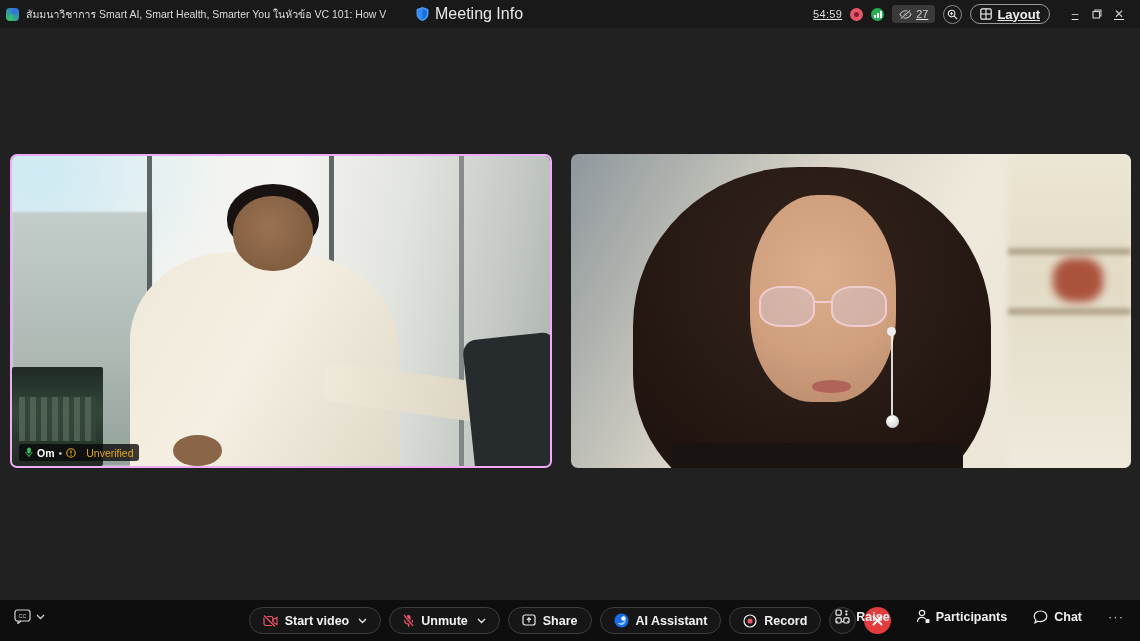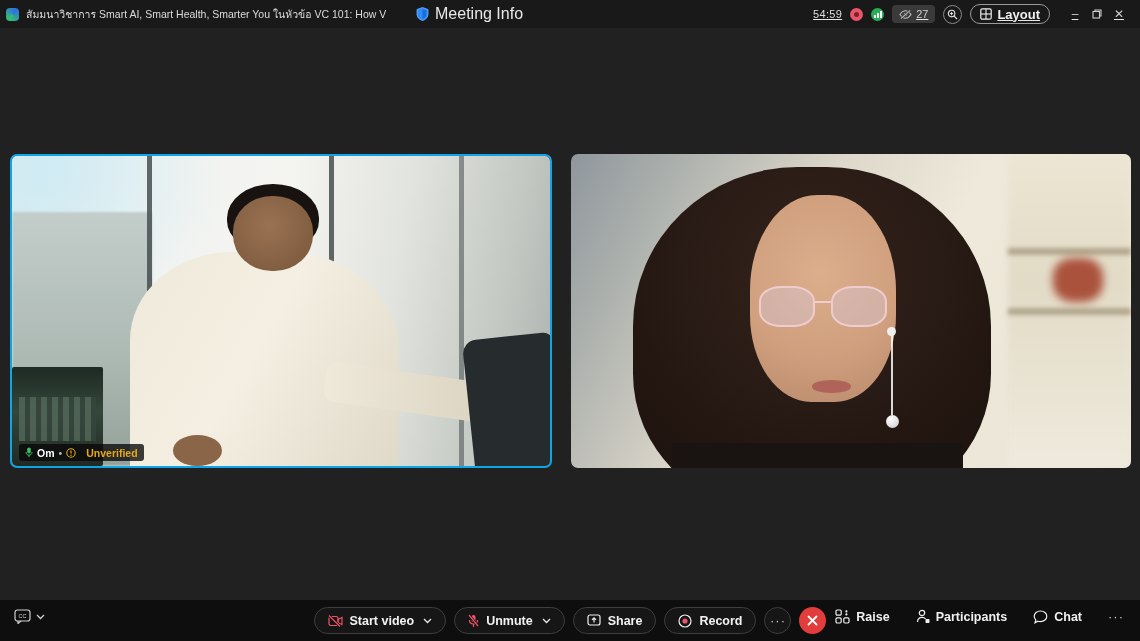--- a/index.html
+++ b/index.html
@@ -28,21 +28,21 @@
   .round-btn { width:19px; height:19px; border-radius:50%; border:1px solid #8a8a8a; background:transparent;
     display:flex; align-items:center; justify-content:center; color:#e6e6e6; }
   .layout-btn { display:flex; align-items:center; gap:5px; border:1px solid #9a9a9a; border-radius:11px;
     height:20px; padding:0 9px; color:#f0f0f0; font-size:13px; font-weight:bold; background:transparent; }
   .winctl { display:flex; align-items:center; gap:0; margin-left:6px; }
   .winbtn { width:22px; height:22px; display:flex; align-items:center; justify-content:center; color:#cfcfcf; font-size:12px; }
 
   
   .stage { position:absolute; top:154px; left:0; width:1140px; height:314px; }
   .tile { position:absolute; top:0; height:314px; border-radius:7px; overflow:hidden; background:#0c0c0c; }
-  .tile-left { left:10px; width:542px; border:2px solid #0ea5e9; }
+  .tile-left { left:10px; width:542px; border:2px solid #f0abfc; }
   .tile-right { left:571px; width:560px; }
   .feed { position:absolute; inset:0; }
 
   
   .lf-bg { position:absolute; inset:0;
     background:linear-gradient(100deg,#dfe9ea 0%,#f1f3f0 22%,#f4f4f1 48%,#e2e4df 68%,#c2c7c2 88%,#aab0ac 100%); }
   .lf-glare { position:absolute; left:0; top:0; width:40%; height:55%;
     background:radial-gradient(ellipse at 15% 10%, rgba(205,235,245,.9), rgba(205,235,245,0) 70%); }
   .lf-city-glass { position:absolute; left:0; top:18%; width:26%; height:82%;
     background:linear-gradient(180deg,#c3cecb 0%,#aebab4 55%,#93a29a 100%); filter:blur(1px); }
@@ -87,21 +87,21 @@
   .earbud { position:absolute; left:56.5%; top:55%; width:9px; height:9px; border-radius:50%; background:#efefef; }
   .earstring { position:absolute; left:57.2%; top:57%; width:1.5px; height:26%; background:rgba(250,250,250,.85); }
   .pendant { position:absolute; left:56.2%; top:83%; width:13px; height:13px; border-radius:50%;
     background:radial-gradient(circle at 35% 30%, #ffffff, #c9c9c9); }
 
   
   .name-label { position:absolute; left:7px; bottom:5px; height:17px; display:flex; align-items:center;
     gap:4px; background:rgba(8,8,8,.78); border-radius:3px; padding:0 6px; z-index:5; }
   .name-label .nm { color:#fff; font-size:10.5px; font-weight:bold; }
   .name-label .sep { color:#bdbdbd; font-size:10.5px; }
-  .name-label .badge { color:#e7a81e; font-size:10.5px; font-weight:bold;padding-left:6px; }
+  .name-label .badge { color:#e7a81e; font-size:10.5px; font-weight:normal;padding-left:6px; }
 
   
   .toolbar { position:absolute; left:0; bottom:0; width:100%; height:41px; background:#0e0e0e;
     display:flex; align-items:center; }
   .cc-group { position:absolute; left:14px; top:9px; display:flex; align-items:center; gap:5px; color:#cfcfcf; }
   .center-group { position:absolute; left:0; right:0; top:7px; display:flex; justify-content:center;
     align-items:center; gap:8px; }
   .pill { display:flex; align-items:center; gap:7px; height:27px; padding:0 13px; border-radius:14px;
     border:1px solid #3e3e3e; background:#161616; color:#f2f2f2; font-size:12.5px; font-weight:bold; }
   .pill .chev { margin-left:2px; }
@@ -285,20 +285,28 @@
       </button>
 
       <button class="pill">
         <svg width="14" height="13" viewBox="0 0 14 13">
           <rect x="1" y="1" width="12" height="10" rx="2" fill="none" stroke="#efefef" stroke-width="1.2"></rect>
           <path d="M7 8.5 V4 M5 5.8 L7 3.8 L9 5.8" fill="none" stroke="#efefef" stroke-width="1.2"></path>
         </svg>
         <span>Share</span>
       </button>
 
+      <button class="pill">
+        <svg width="15" height="15" viewBox="0 0 15 15">
+          <circle cx="7.5" cy="7.5" r="7" fill="#1a6de0"></circle>
+          <path d="M3.5 9.5 C5 10.5 10 10.5 11.5 6.5 C12 9.5 10 12 7.5 12 C5.5 12 4 11 3.5 9.5 Z" fill="#8fd0ff"></path>
+          <circle cx="9.5" cy="5.5" r="2.2" fill="#fff"></circle>
+        </svg>
+        <span>AI Assistant</span>
+      </button>
 
       <button class="pill">
         <svg width="14" height="14" viewBox="0 0 14 14">
           <circle cx="7" cy="7" r="6" fill="none" stroke="#efefef" stroke-width="1.2"></circle>
           <circle cx="7" cy="7" r="2.6" fill="#e8566a"></circle>
         </svg>
         <span>Record</span>
       </button>
 
 

